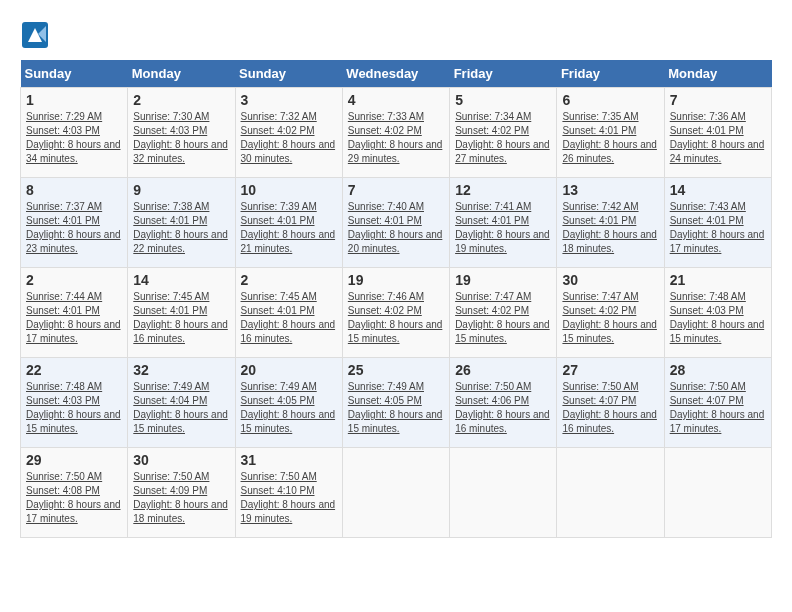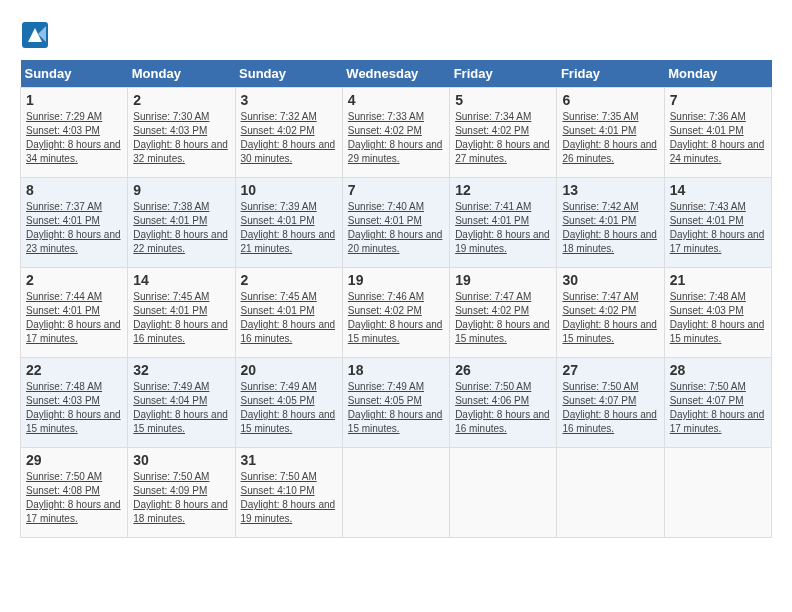--- a/index.html
+++ b/index.html
@@ -220,21 +220,21 @@
         </td>
         <td>
           <div class="day-num">32</div>
           <div class="day-info">Sunrise: 7:49 AM<br>Sunset: 4:04 PM<br>Daylight: 8 hours and 15 minutes.</div>
         </td>
         <td>
           <div class="day-num">20</div>
           <div class="day-info">Sunrise: 7:49 AM<br>Sunset: 4:05 PM<br>Daylight: 8 hours and 15 minutes.</div>
         </td>
         <td>
-          <div class="day-num">18</div>
+          <div class="day-num">25</div>
           <div class="day-info">Sunrise: 7:49 AM<br>Sunset: 4:05 PM<br>Daylight: 8 hours and 15 minutes.</div>
         </td>
         <td>
           <div class="day-num">26</div>
           <div class="day-info">Sunrise: 7:50 AM<br>Sunset: 4:06 PM<br>Daylight: 8 hours and 16 minutes.</div>
         </td>
         <td>
           <div class="day-num">27</div>
           <div class="day-info">Sunrise: 7:50 AM<br>Sunset: 4:07 PM<br>Daylight: 8 hours and 16 minutes.</div>
         </td>

